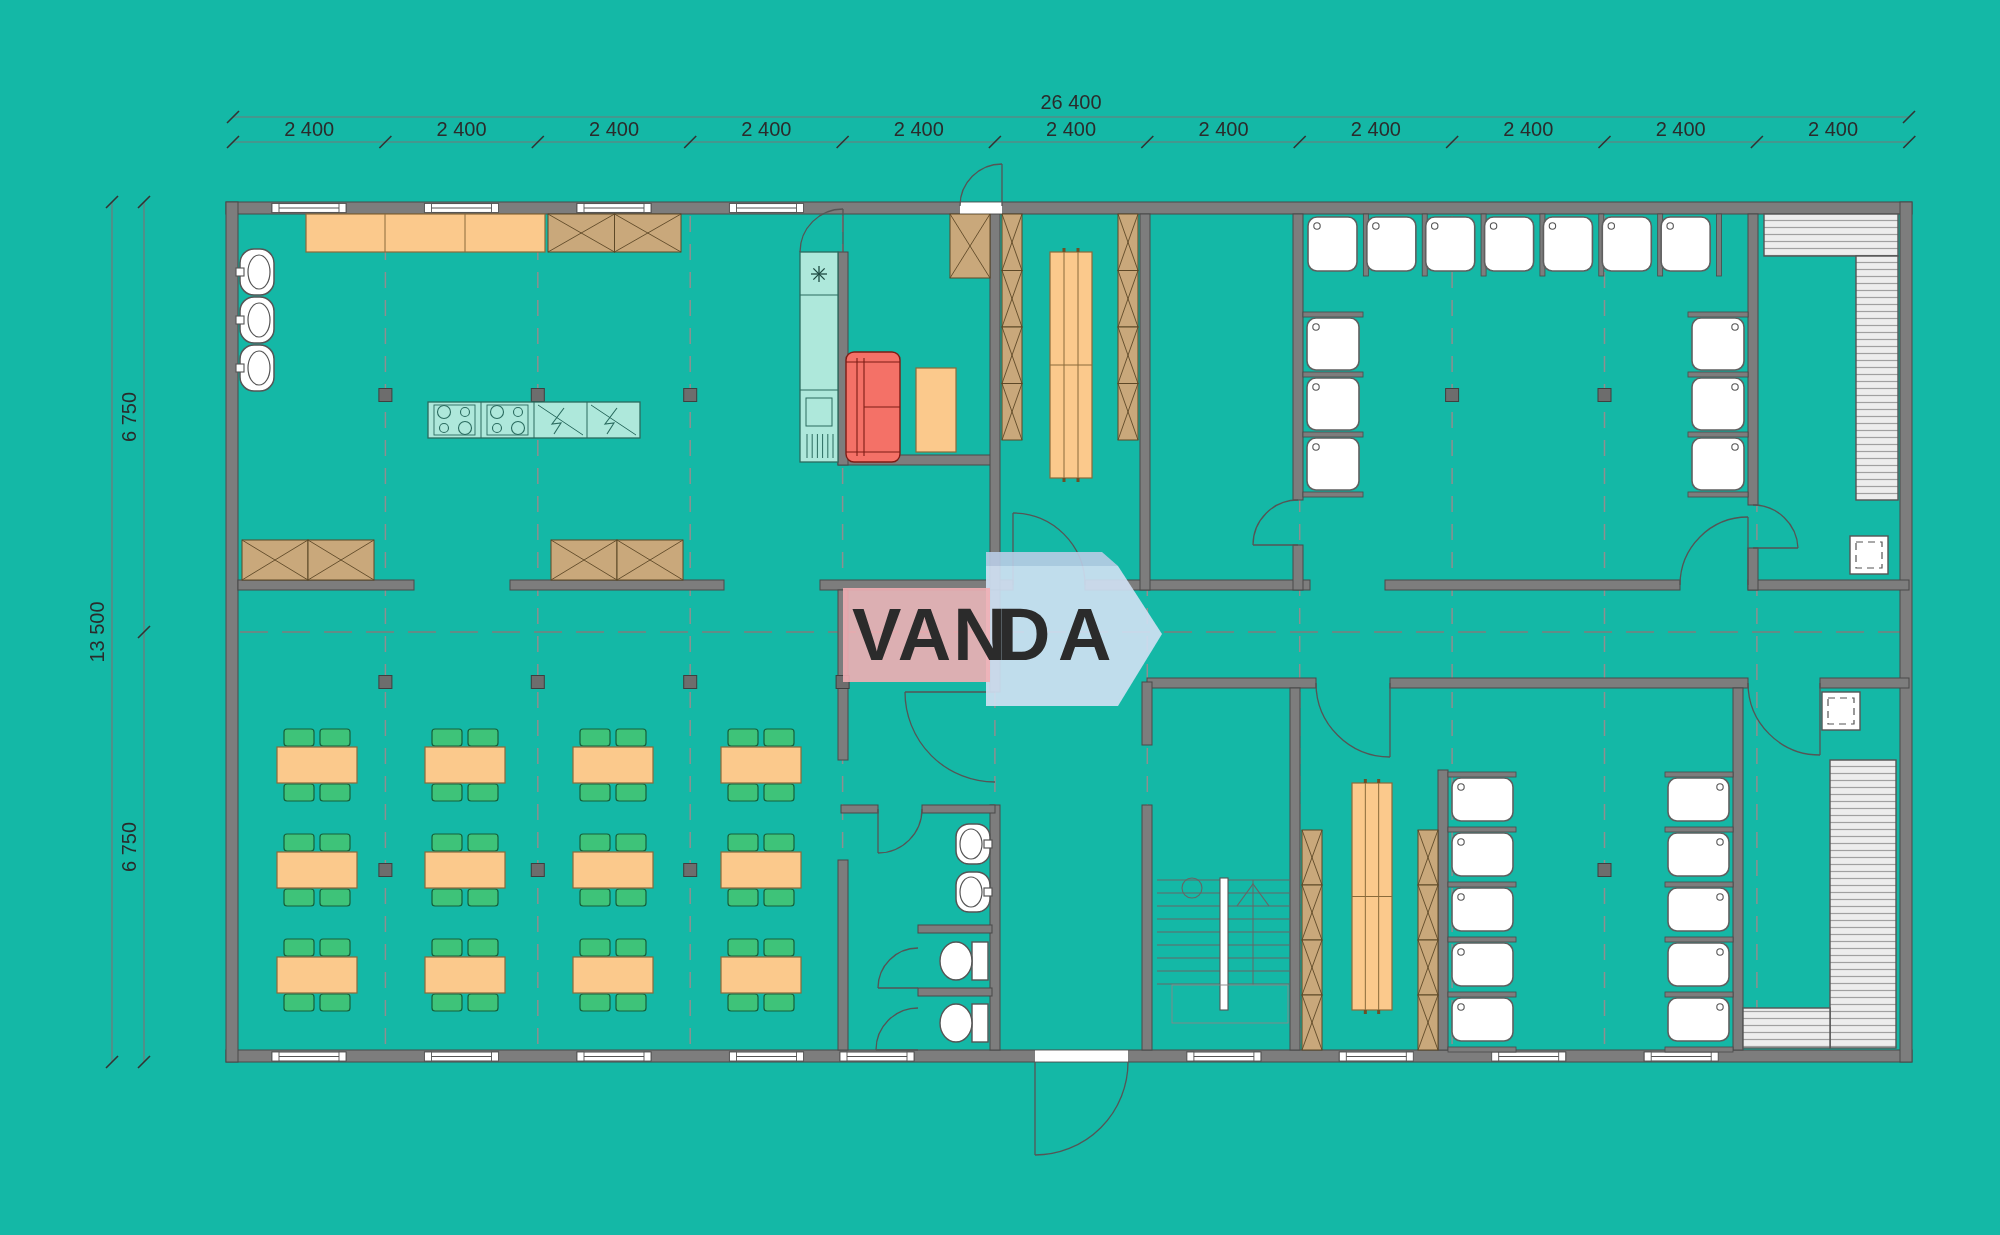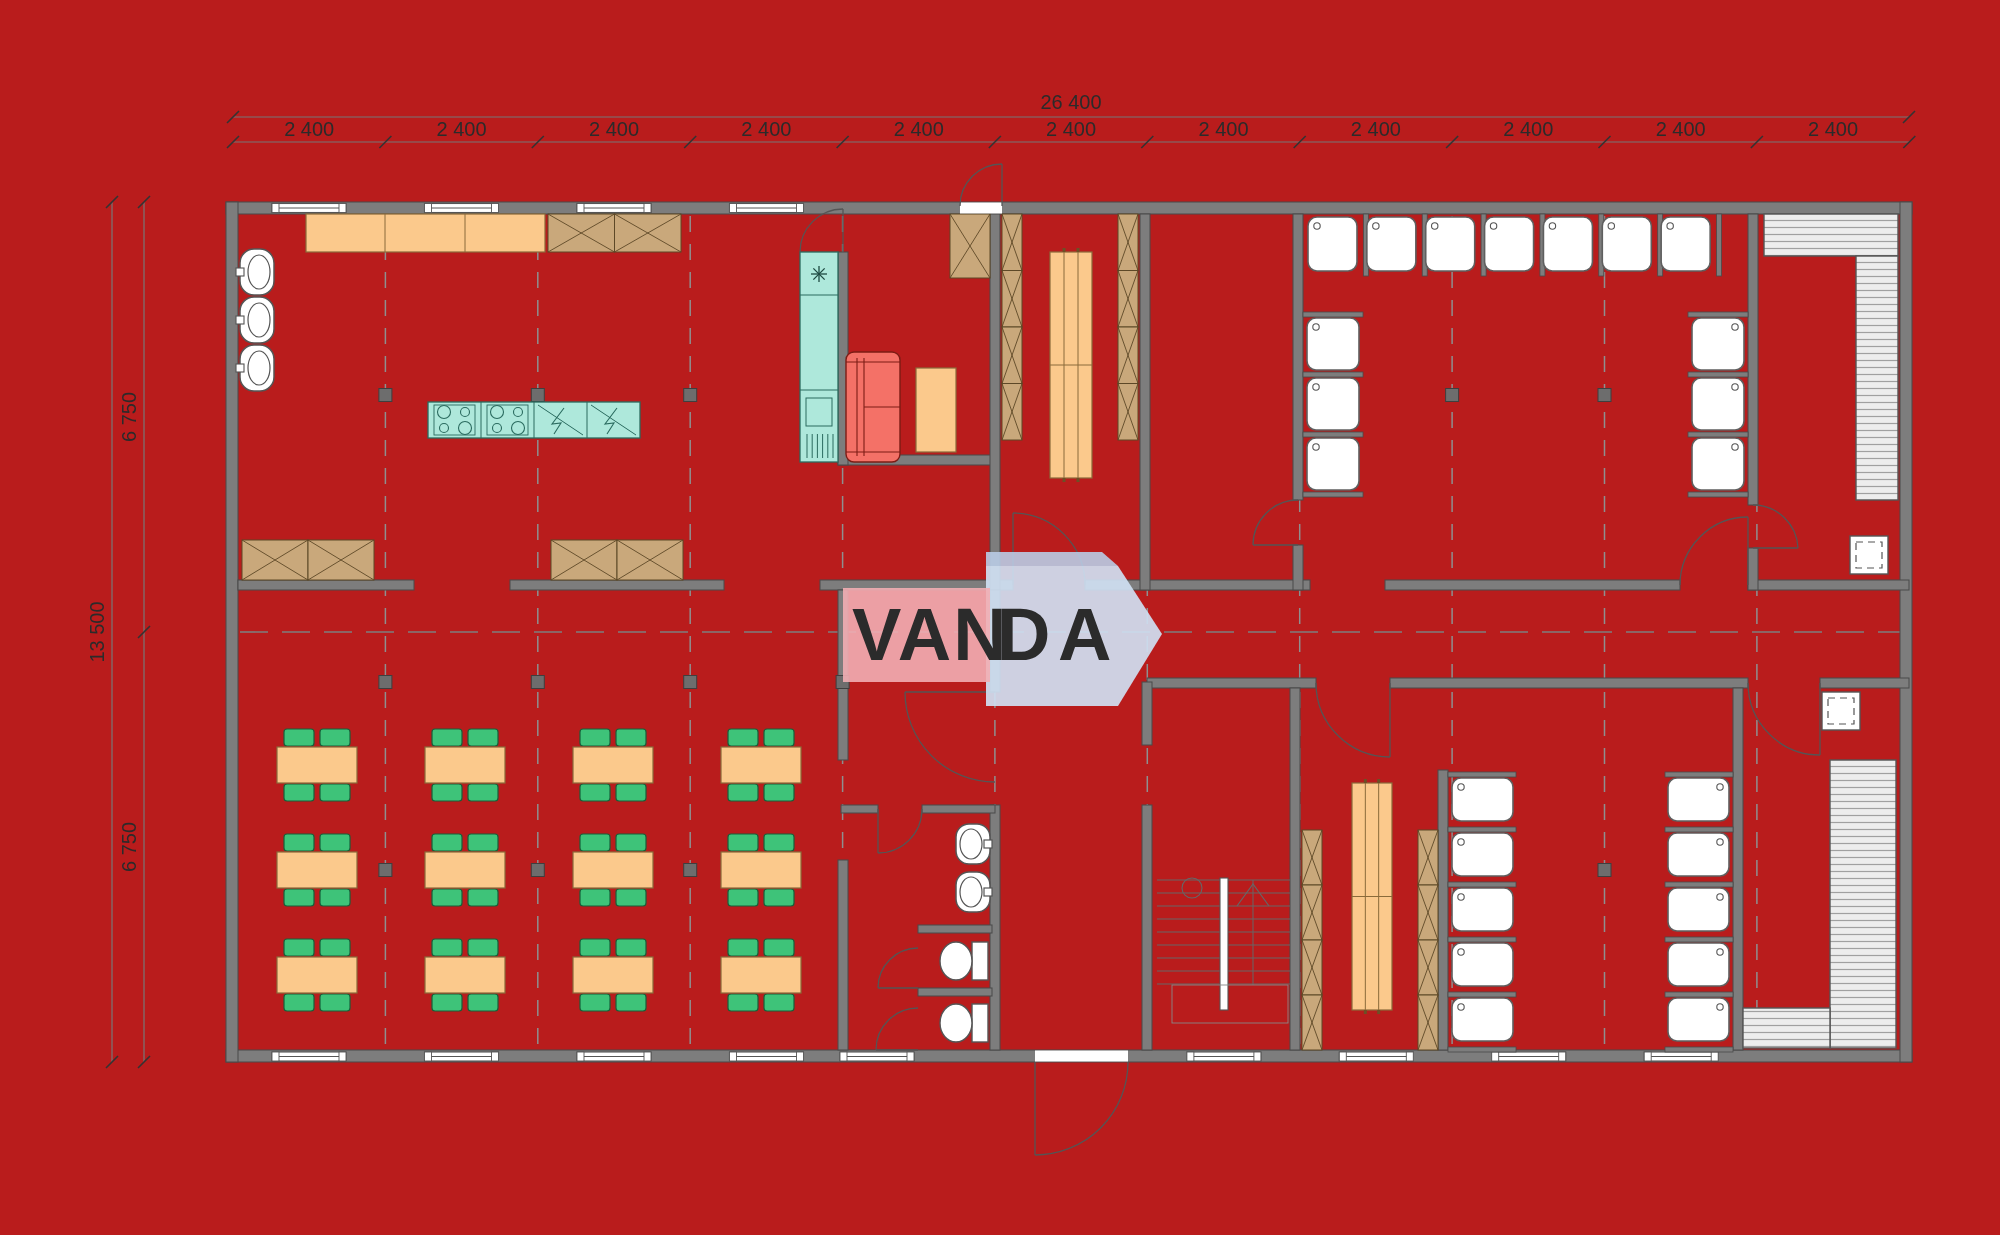--- a/index.html
+++ b/index.html
@@ -1,16 +1,16 @@
 <!DOCTYPE html>
 <html><head>
 <meta charset="utf-8">
 <style>
   html,body{margin:0;padding:0;background:#ffffff;}
-  .stage{position:relative;width:2000px;height:1235px;background:#b91c1c;overflow:hidden;
+  .stage{position:relative;width:2000px;height:1235px;background:#14b8a6;overflow:hidden;
          font-family:"Liberation Sans", sans-serif;}
   svg text{font-family:"Liberation Sans", sans-serif;fill:#2b2b2b;}
   .dimtext{font-size:20px;}
   .wm-letter{font-size:74px;font-weight:800;letter-spacing:2px;}
 </style>
 </head>
 <body>
 
 <div class="stage">
 <svg id="plan" width="2000" height="1235" viewBox="0 0 2000 1235">

